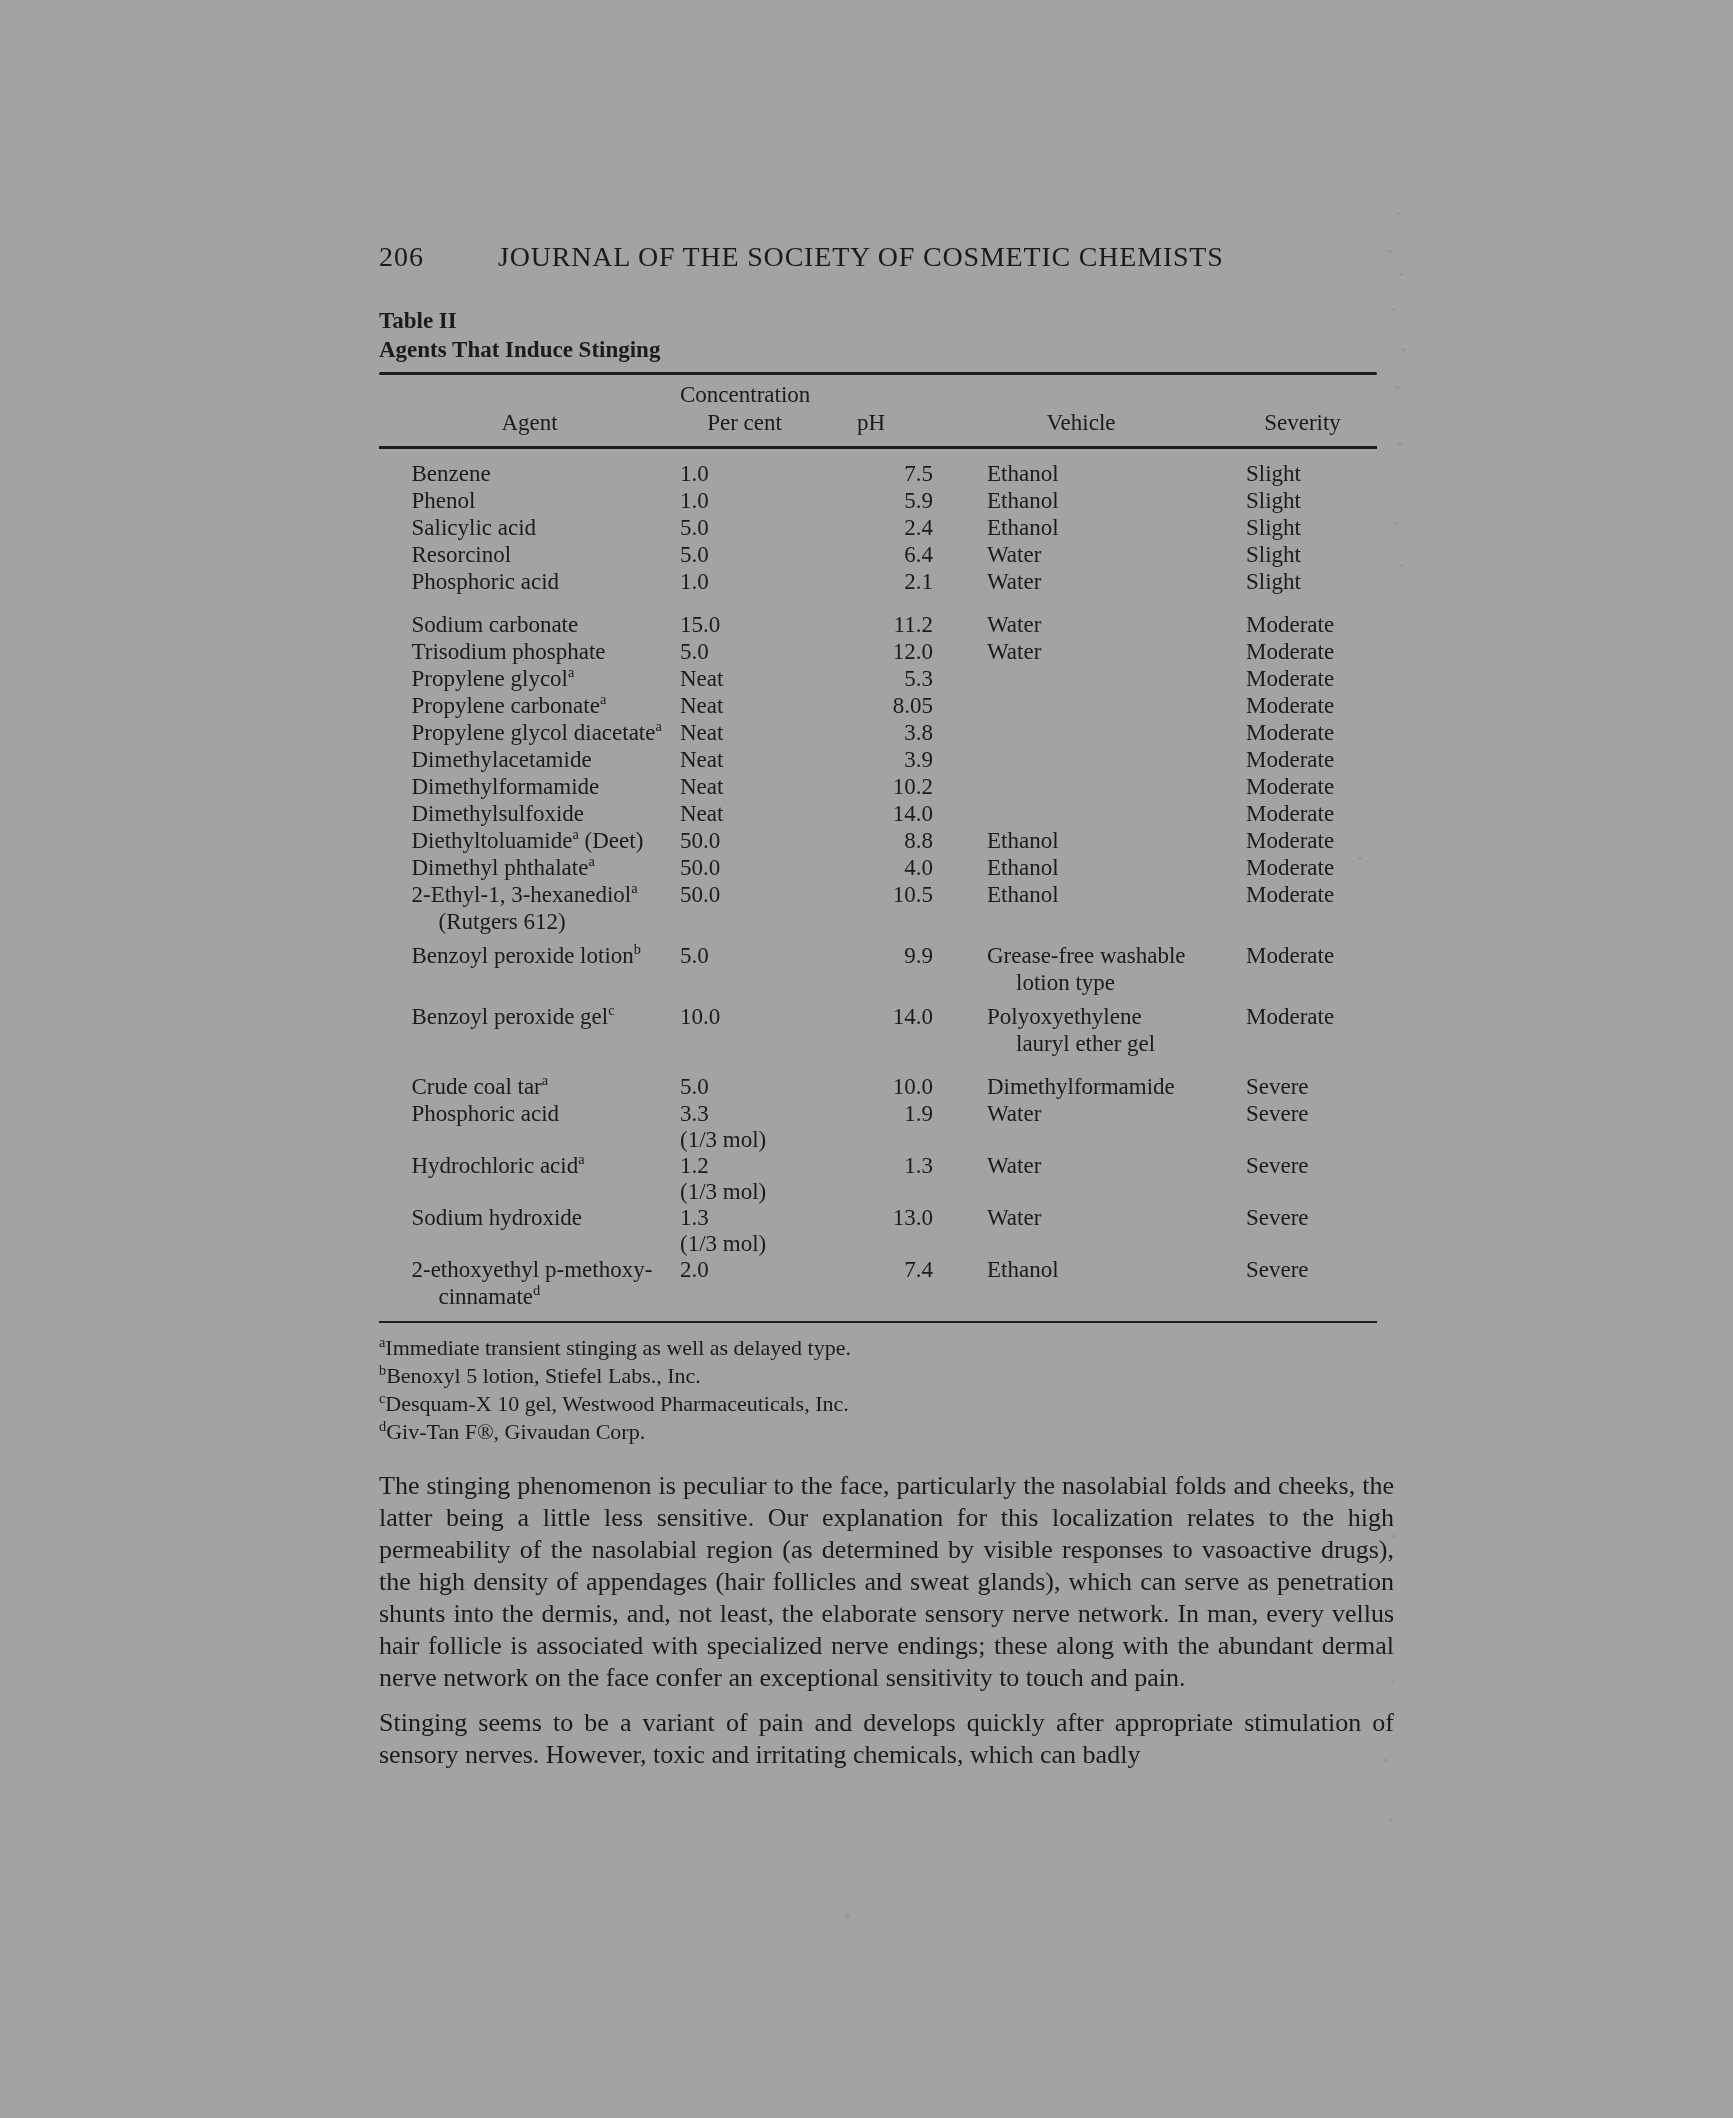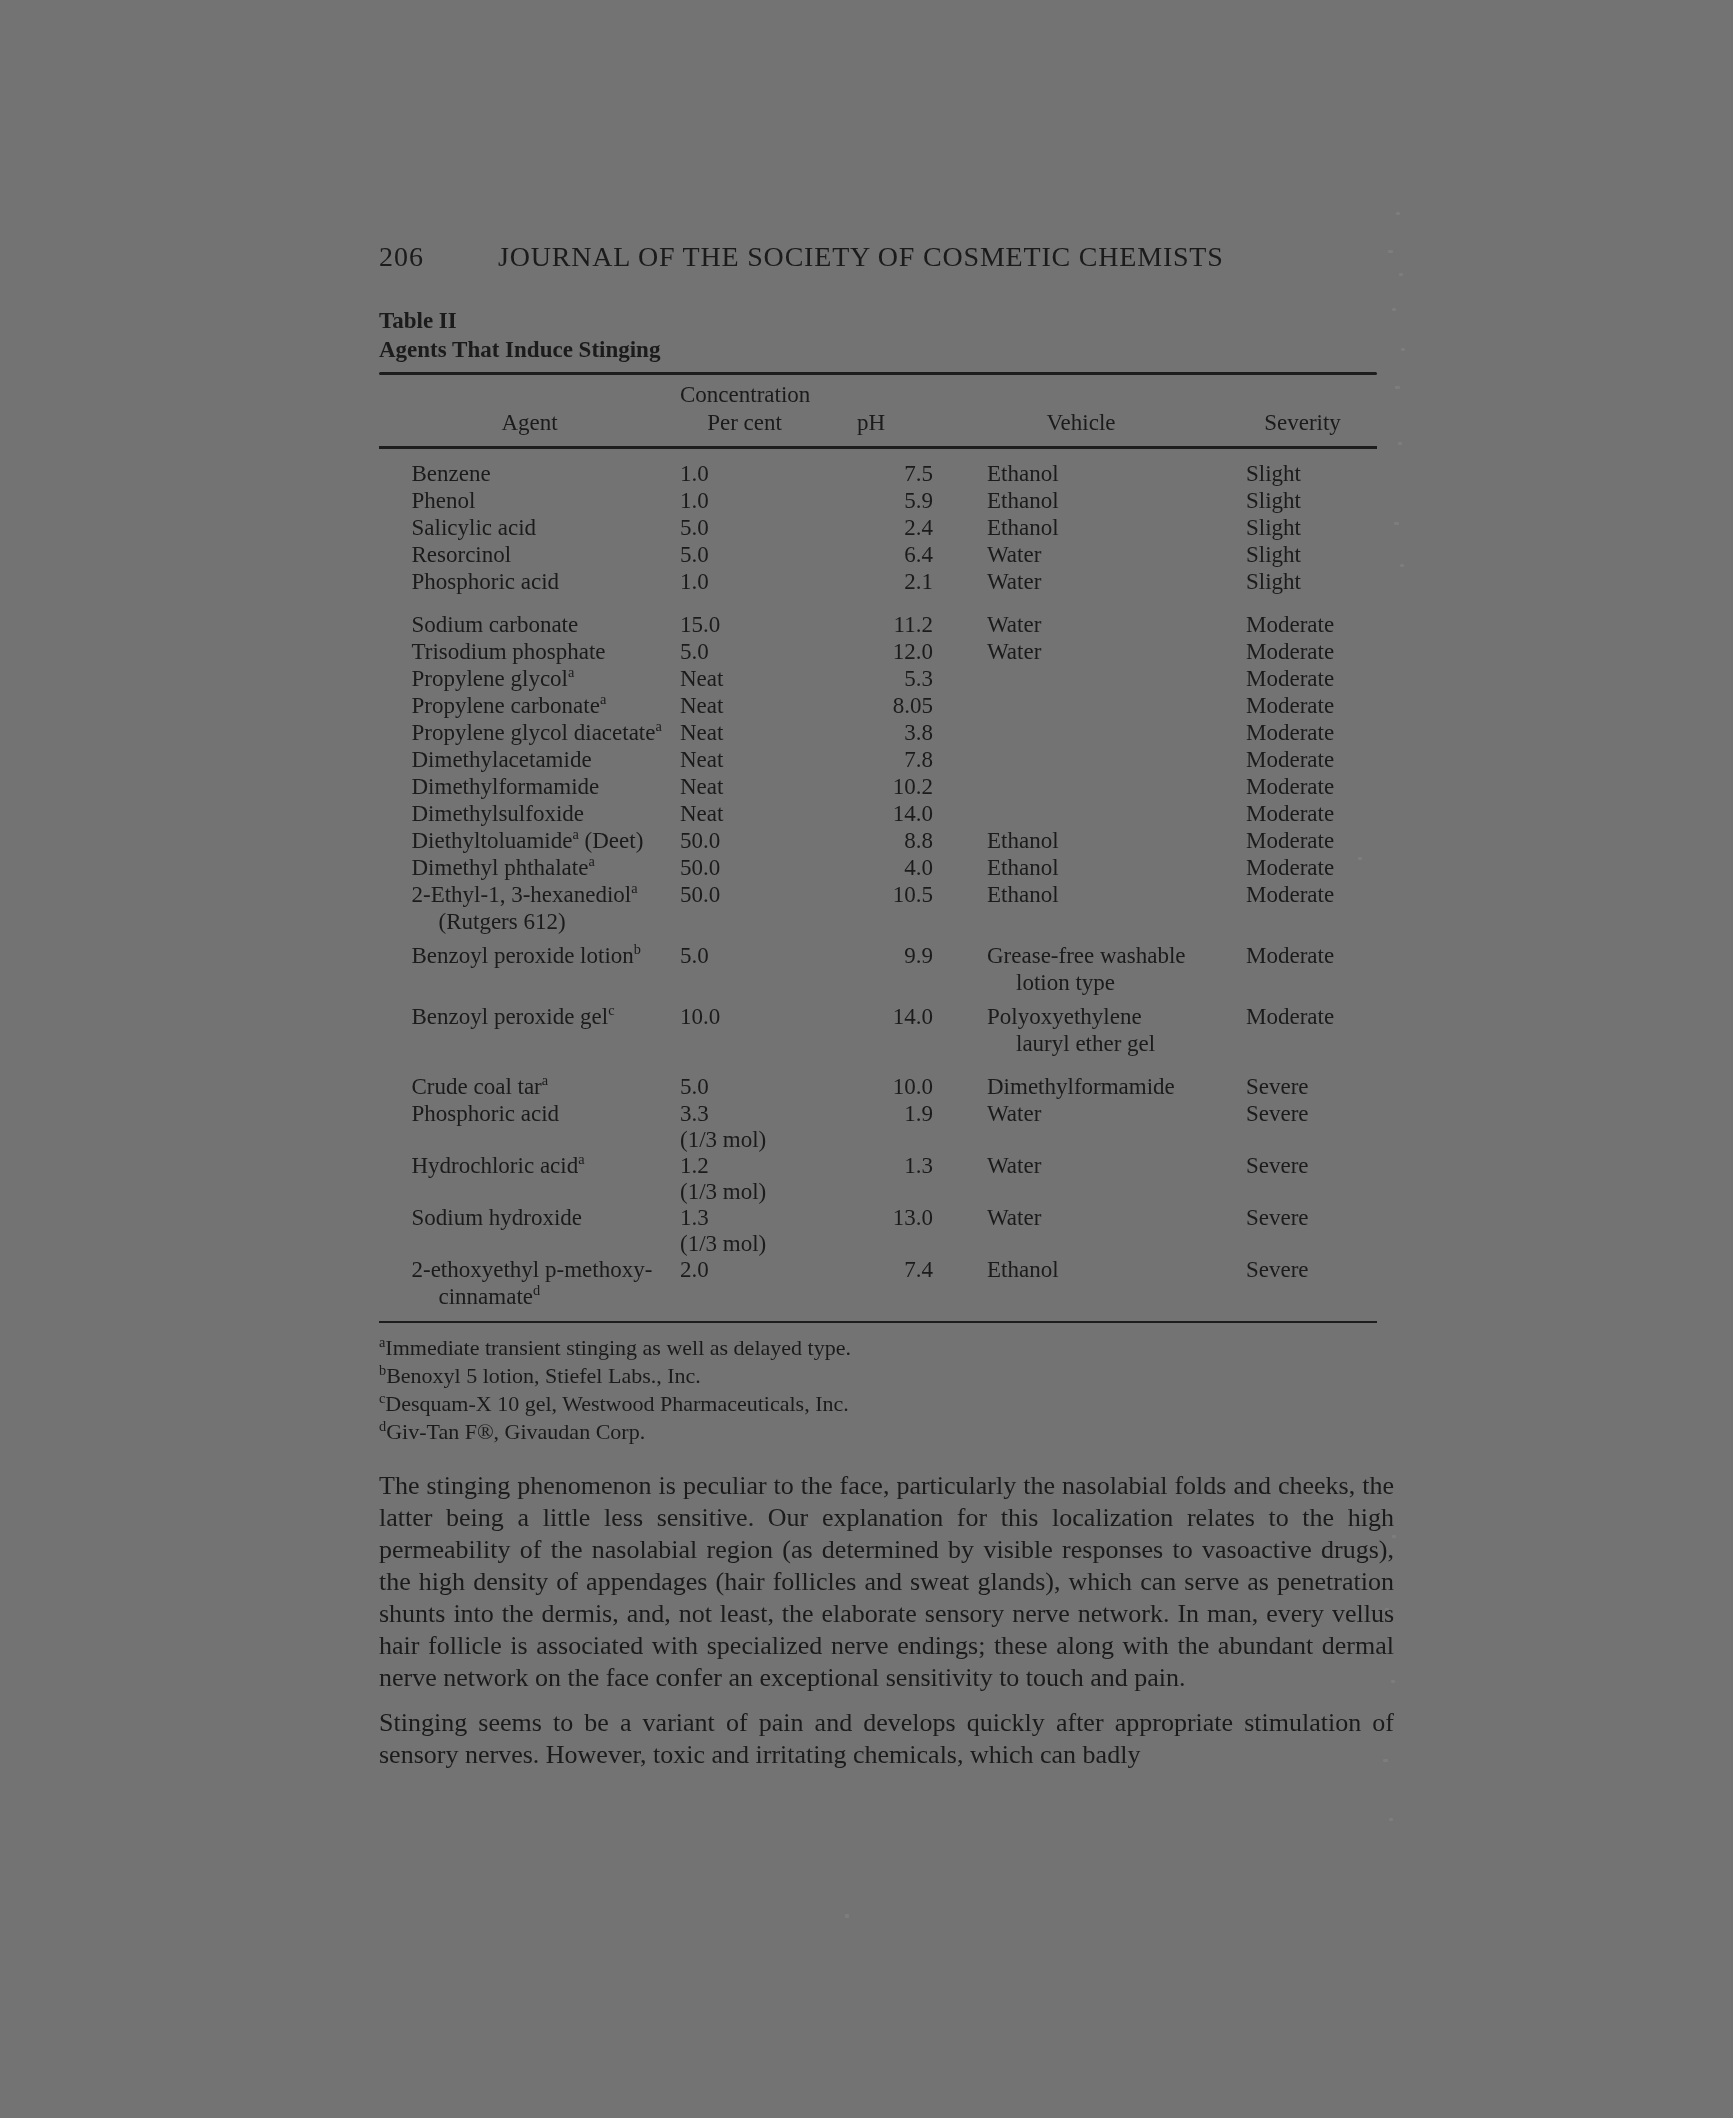--- a/index.html
+++ b/index.html
@@ -1,21 +1,21 @@
 <!DOCTYPE html>
 <html><head>
 <meta charset="utf-8">
 <style>
   html,body{margin:0;padding:0;}
   body{
     width:1733px;height:2118px;background:#ffffff;
     font-family:"Liberation Serif", serif;color:#1b1b1b;
     -webkit-font-smoothing:antialiased;
   }
-  .page{position:relative;width:1733px;height:2118px;overflow:hidden;background:#737373;}
+  .page{position:relative;width:1733px;height:2118px;overflow:hidden;background:#a3a3a3;}
 
   
   .page-header{position:absolute;top:241px;left:379px;width:1015px;height:38px;font-size:28px;}
   .page-number{position:absolute;left:0;top:0;letter-spacing:1px;}
   .journal-title{position:absolute;left:119px;top:0;letter-spacing:0.8px;white-space:nowrap;text-align:center;}
 
   
   .table-section{position:absolute;top:306px;left:379px;width:998px;font-size:23px;}
   .table-caption{text-align:left;line-height:29px;font-weight:bold;}
   .rule{background:#1d1d1d;}
@@ -248,21 +248,21 @@
           </div>
         </div>
         <div class="grid t-row">
           <div class="cell-agent">
             <div class="agent-line1">Dimethylacetamide</div>
           </div>
           <div class="cell-conc">
             <div class="conc-value">Neat</div>
           </div>
           <div class="cell-ph">
-            <div class="ph-value">7.8</div>
+            <div class="ph-value">3.9</div>
           </div>
           <div class="cell-vehicle"></div>
           <div class="cell-severity">
             <div class="severity-value">Moderate</div>
           </div>
         </div>
         <div class="grid t-row">
           <div class="cell-agent">
             <div class="agent-line1">Dimethylformamide</div>
           </div>

